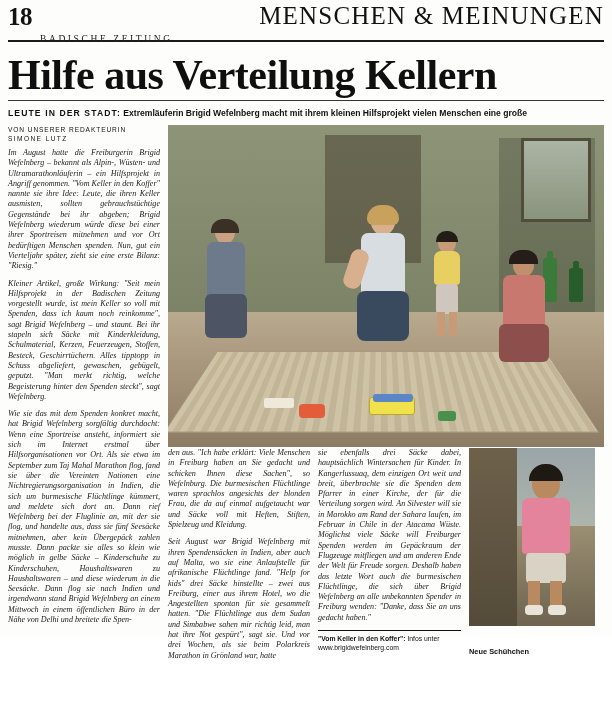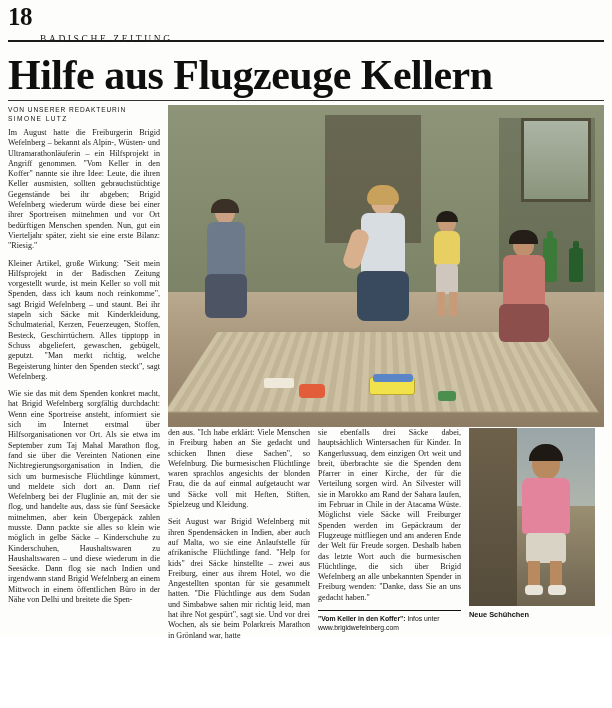--- a/index.html
+++ b/index.html
@@ -109,20 +109,21 @@
   .byline .name { letter-spacing: 1.4px; }
 
   p.body {
     font-family: "Liberation Serif", serif;
     font-size: 8.1px;
     line-height: 10.3px;
     text-align: justify;
     margin: 0 0 7px 0;
     color: #1a1a1a;
     hyphens: auto;
+    font-style: italic;
   }
 
   
   .col-right {
     flex: 1 1 auto;
     position: relative;
   }
   .photo-main {
     width: 100%;
     height: 322px;
@@ -164,21 +165,21 @@
     width: 126px;
     height: 178px;
     overflow: hidden;
     position: relative;
     background: #7c6450;
   }
   .photo-small-caption {
     font-family: "Liberation Sans", sans-serif;
     font-size: 7.4px;
     font-weight: bold;
-    padding-top: 4px;
+    padding-top: 21px;
     color: #111;
   }
 
   .infobox {
     margin-top: 6px;
     border-top: 1.5px solid #111;
     padding-top: 3px;
     font-family: "Liberation Sans", sans-serif;
     font-size: 6.8px;
     line-height: 9px;
@@ -231,27 +232,32 @@
   }
 </style>
 </head>
 <body>
 
 <div id="page">
 
   <div class="masthead">
     <div class="page-num">18</div>
     <div class="paper-name">BADISCHE ZEITUNG</div>
+    <div class="section-title">MENSCHEN &amp; MEINUNGEN</div>
   </div>
   <div class="rule"></div>
 
-  <div class="headline">Hilfe aus Flugzeuge Kellern</div>
+  <div class="headline">Hilfe aus Verteilung Kellern</div>
 
   <div class="rule thin"></div>
 
+  <div class="kicker">
+    <span class="lbl bold">LEUTE IN DER STADT:</span>
+    <span class="bold">Extremläuferin Brigid Wefelnberg macht mit ihrem kleinen Hilfsprojekt vielen Menschen eine große</span>
+  </div>
 
   <div class="content">
 
     <div class="col-left">
       <div class="byline">
         <div>VON UNSERER REDAKTEURIN</div>
         <div class="name">SIMONE LUTZ</div>
       </div>
       <p class="body">Im August hatte die Freiburgerin Brigid Wefelnberg – bekannt als Alpin-, Wüsten- und Ultramarathonläuferin – ein Hilfsprojekt in Angriff genommen. "Vom Keller in den Koffer" nannte sie ihre Idee: Leute, die ihren Keller ausmisten, sollten gebrauchstüchtige Gegenstände bei ihr abgeben; Brigid Wefelnberg wiederum würde diese bei einer ihrer Sportreisen mitnehmen und vor Ort bedürftigen Menschen spenden. Nun, gut ein Vierteljahr später, zieht sie eine erste Bilanz: "Riesig."</p>
       <p class="body">Kleiner Artikel, große Wirkung: "Seit mein Hilfsprojekt in der Badischen Zeitung vorgestellt wurde, ist mein Keller so voll mit Spenden, dass ich kaum noch reinkomme", sagt Brigid Wefelnberg – und staunt. Bei ihr stapeln sich Säcke mit Kinderkleidung, Schulmaterial, Kerzen, Feuerzeugen, Stoffen, Besteck, Geschirrtüchern. Alles tipptopp in Schuss abgeliefert, gewaschen, gebügelt, geputzt. "Man merkt richtig, welche Begeisterung hinter den Spenden steckt", sagt Wefelnberg.</p>

